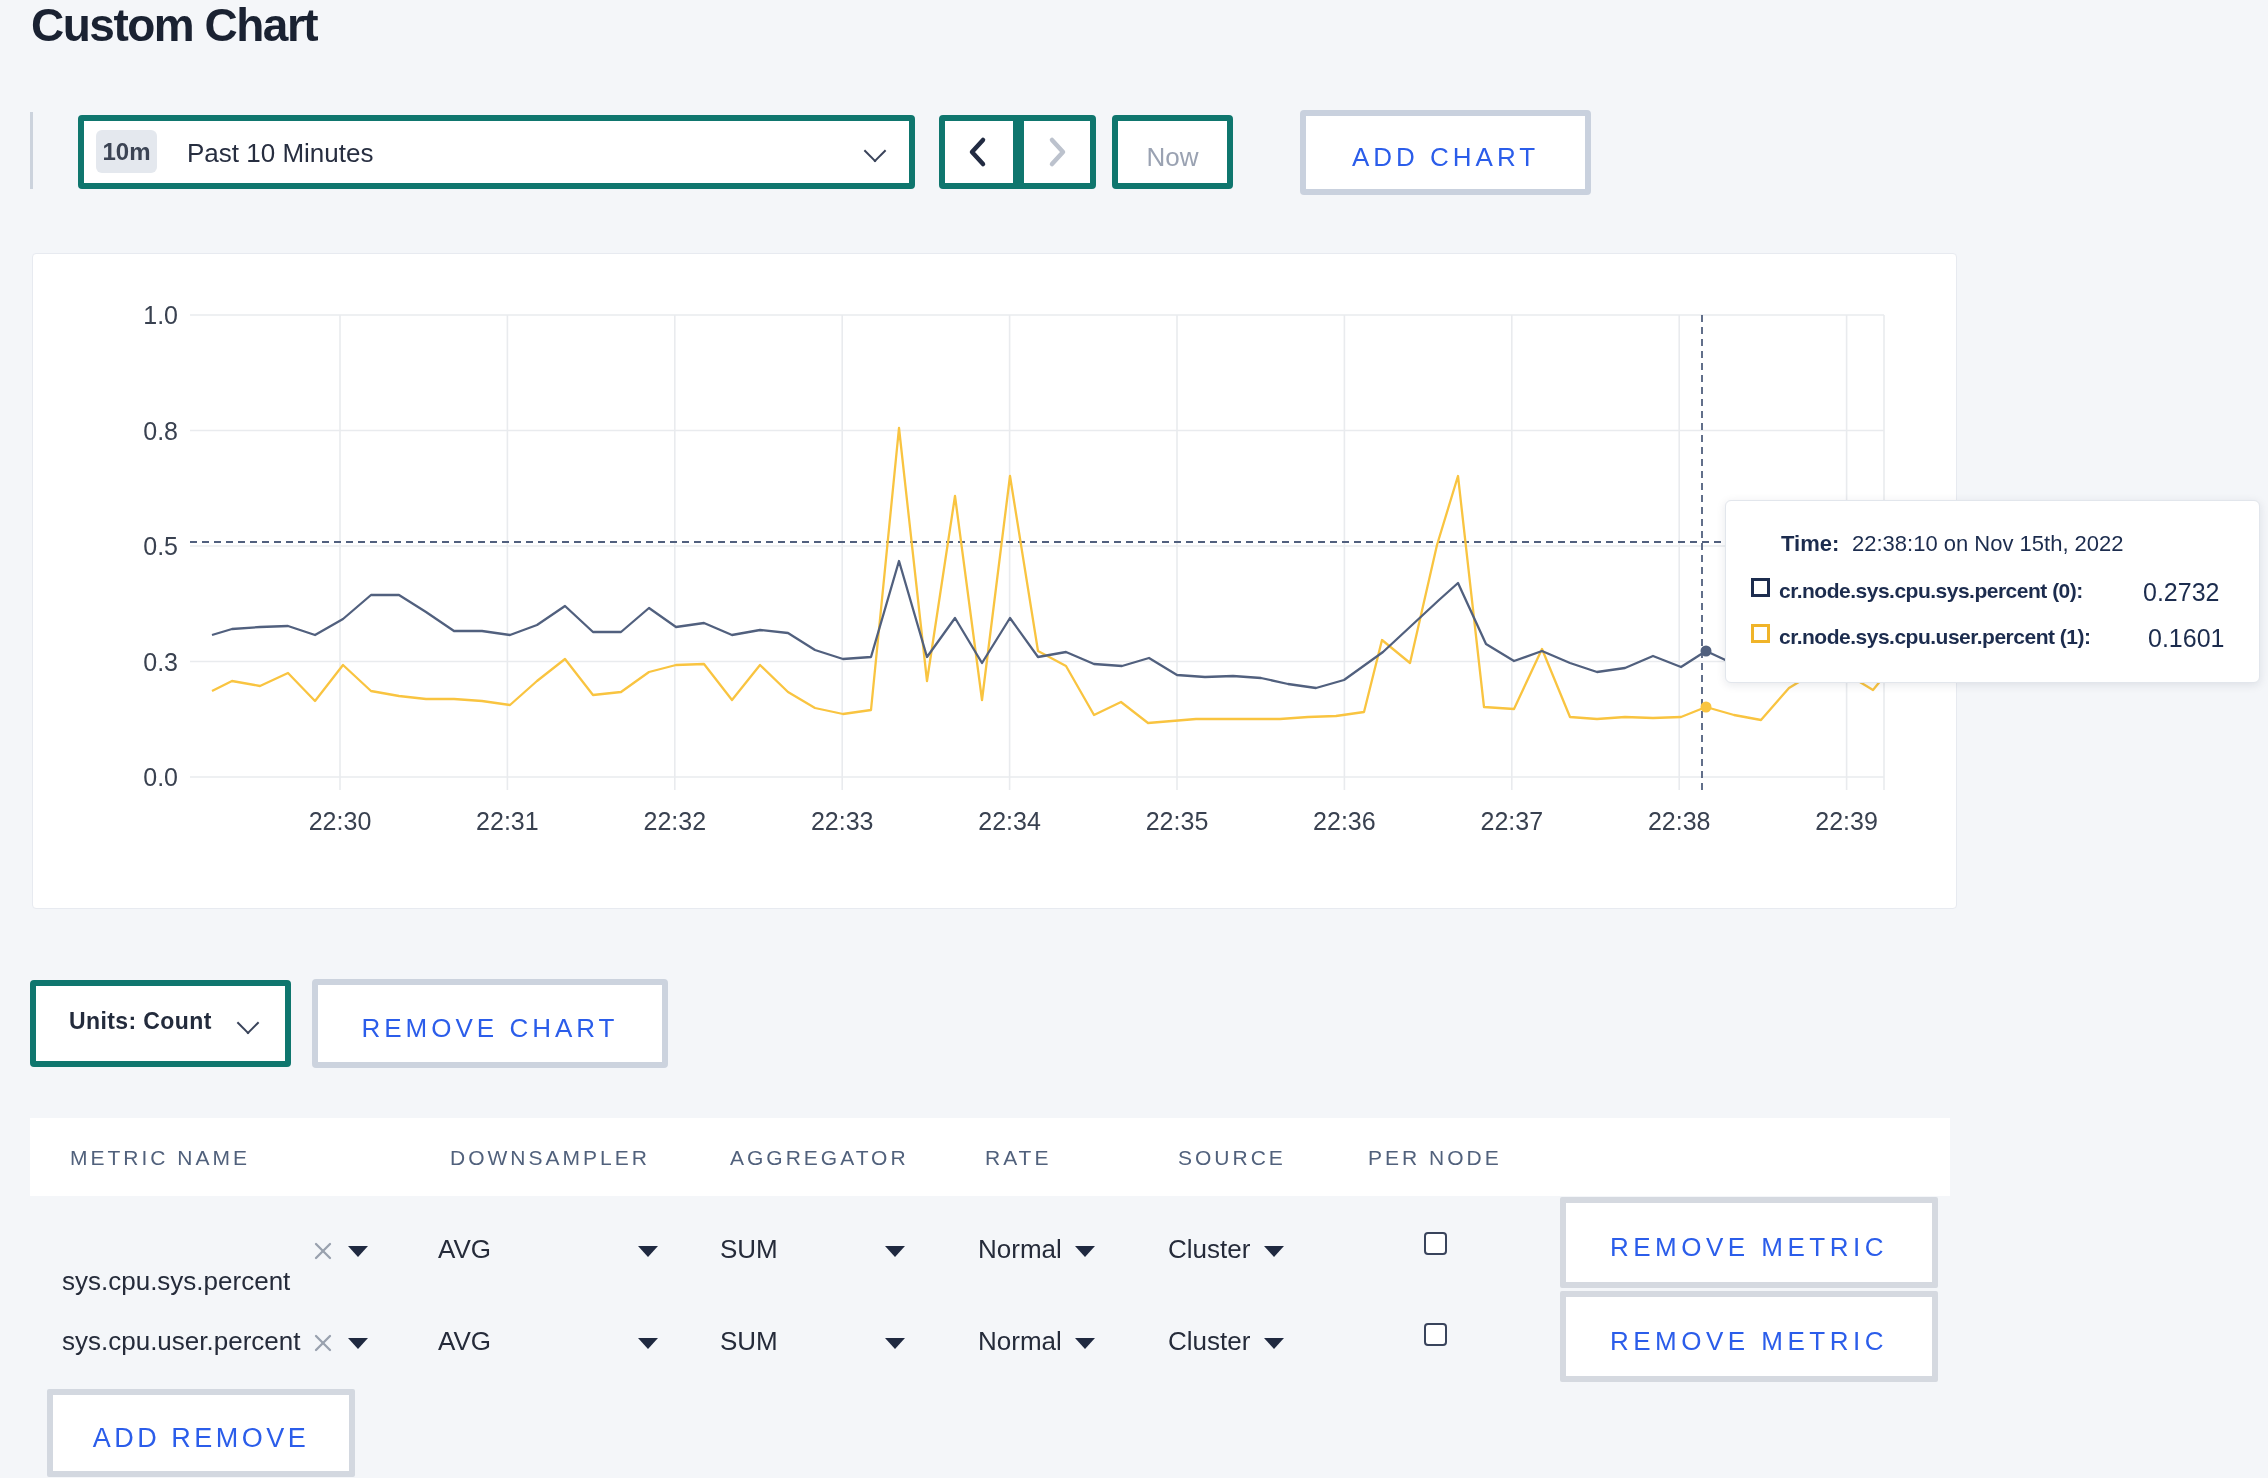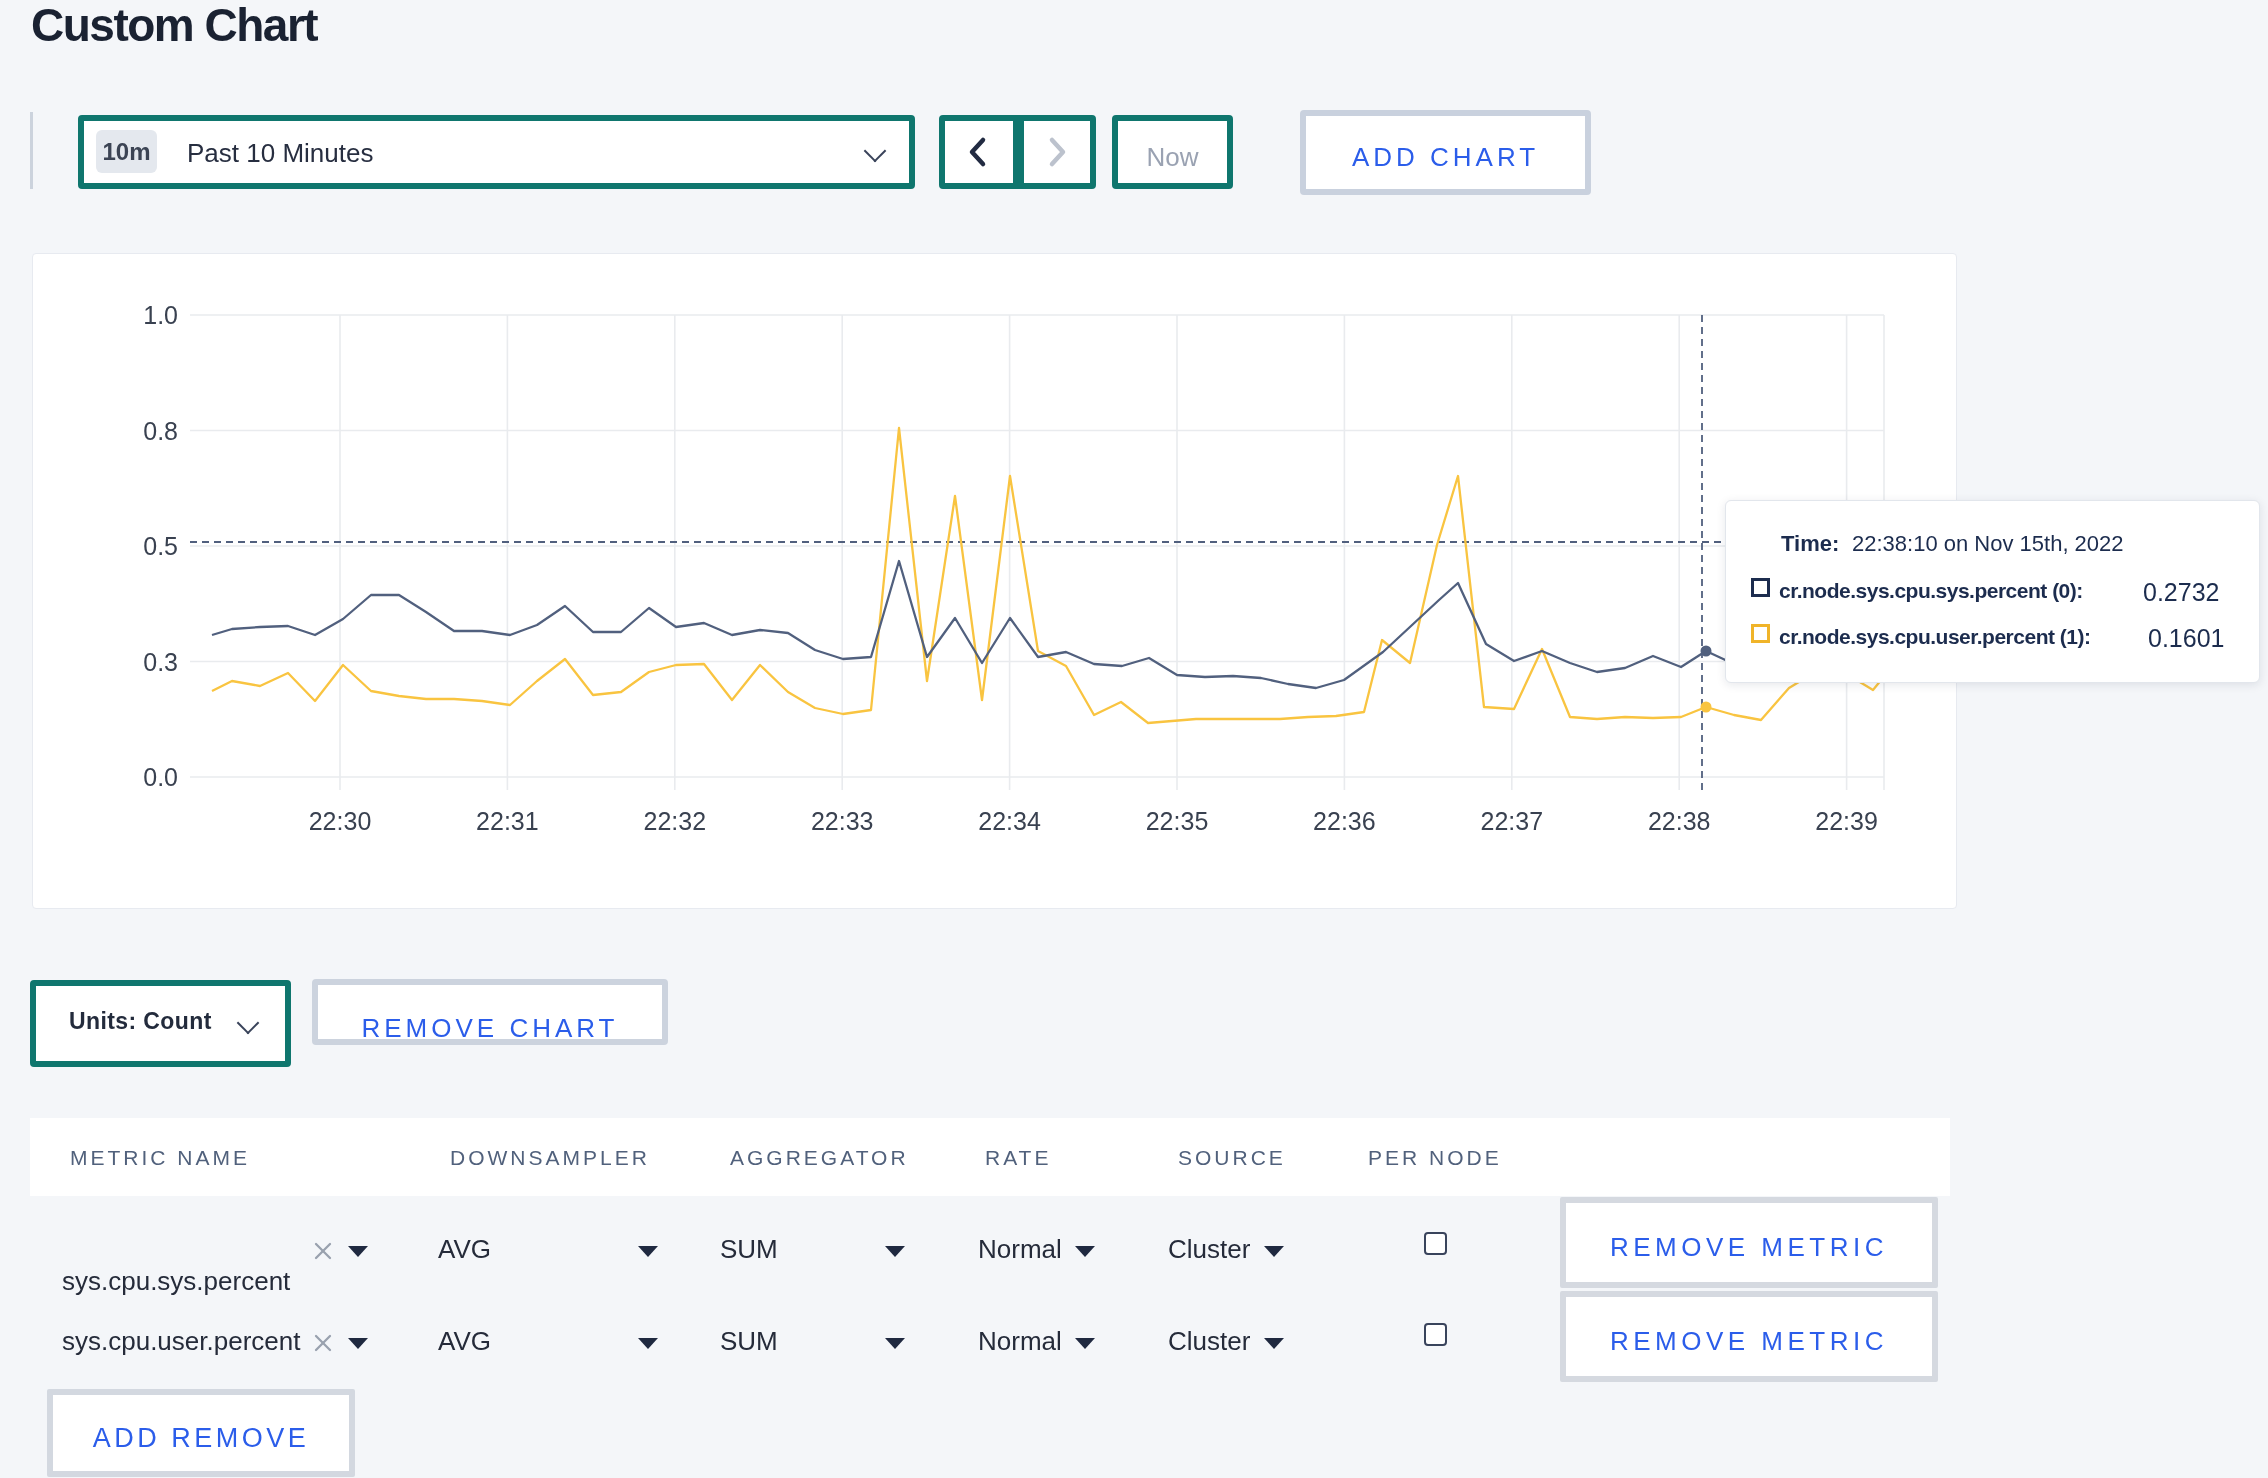--- a/index.html
+++ b/index.html
@@ -24,21 +24,21 @@
   .card{left:32px;top:253px;width:1923px;height:654px;background:#fff;
         border:1px solid #e7eaf0;border-radius:4px;}
   .tooltip{left:1725px;top:500px;width:533px;height:181px;background:#fff;z-index:5;
         border:1px solid #e2e6ec;border-radius:6px;box-shadow:0 2px 10px rgba(20,30,60,.10);}
   .tt-t{font-size:22px;color:#1c2c4e;}
   .tt-m{font-size:21px;letter-spacing:-0.5px;color:#1c2c4e;font-weight:700;}
   .tt-v{font-size:25px;color:#1c2c4e;}
   .sw{width:19px;height:19px;box-sizing:border-box;}
   .unitsbox{left:30px;top:980px;width:261px;height:87px;}
   .unitstext{left:69px;top:1008px;font-size:23px;font-weight:700;color:#232b3c;letter-spacing:.4px;}
-  .rmchart{left:312px;top:979px;width:356px;height:66px;text-align:center;line-height:87px;
+  .rmchart{left:312px;top:979px;width:356px;height:89px;text-align:center;line-height:87px;
        font-size:26px;color:#2b5dea;letter-spacing:4px;border-color:#ccd3de;}
   .thead{left:30px;top:1118px;width:1920px;height:78px;background:#fff;}
   .th{top:1146px;font-size:21px;color:#51617c;letter-spacing:3px;font-weight:500;}
   .cell{font-size:26px;color:#252b3a;}
   .tri{width:0;height:0;border-left:10px solid transparent;border-right:10px solid transparent;
        border-top:11px solid #1f2940;}
   .cbx{width:23px;height:23px;border:2.5px solid #39445c;border-radius:4px;background:#fff;
        box-sizing:border-box;}
   .rmmetric{width:378px;height:91px;text-align:center;line-height:89px;font-size:26px;
        color:#2b5dea;letter-spacing:4.5px;border-color:#d5d9e0;border-radius:2px;}

